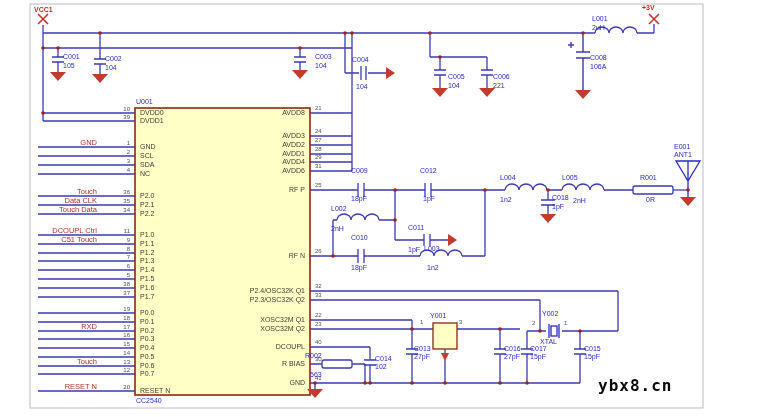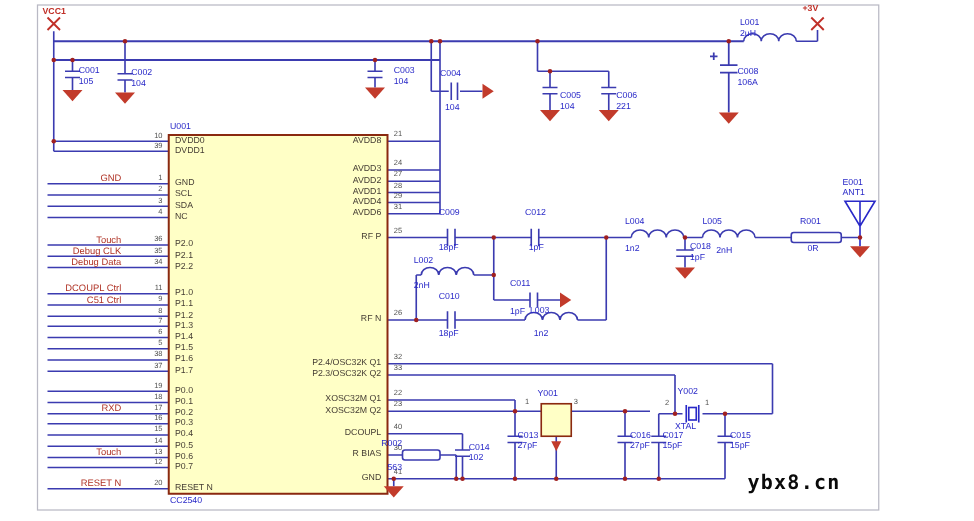--- a/index.html
+++ b/index.html
@@ -236,24 +236,24 @@
 <span class="t pur" style="top:283px;">32</span>
 <span class="t pur" style="top:292px;">33</span>
 <span class="t pur" style="top:312px;">22</span>
 <span class="t pur" style="top:321px;">23</span>
 <span class="t pur" style="top:339px;">40</span>
 <span class="t pur" style="top:356px;">30</span>
 <span class="t pur" style="top:375px;">41</span>
 
 <span class="t nl" style="top:139px;">GND</span>
 <span class="t nl" style="top:188px;">Touch</span>
-<span class="t nl" style="top:197px;">Debug CLK</span>
-<span class="t nl" style="top:206px;">Debug Data</span>
+<span class="t nl" style="top:197px;">Data CLK</span>
+<span class="t nl" style="top:206px;">Touch Data</span>
 <span class="t nl" style="top:227px;">DCOUPL Ctrl</span>
-<span class="t nl" style="top:236px;">C51 Ctrl</span>
+<span class="t nl" style="top:236px;">C51 Touch</span>
 <span class="t nl" style="top:323px;">RXD</span>
 <span class="t nl" style="top:358px;">Touch</span>
 <span class="t nl" style="top:383px;">RESET N</span>
 
 <span class="t cl" style="left:63px;top:53px;">C001</span>
 <span class="t cv" style="left:63px;top:62px;">105</span>
 <span class="t cl" style="left:105px;top:55px;">C002</span>
 <span class="t cv" style="left:105px;top:64px;">104</span>
 <span class="t cl" style="left:315px;top:53px;">C003</span>
 <span class="t cv" style="left:315px;top:62px;">104</span>

